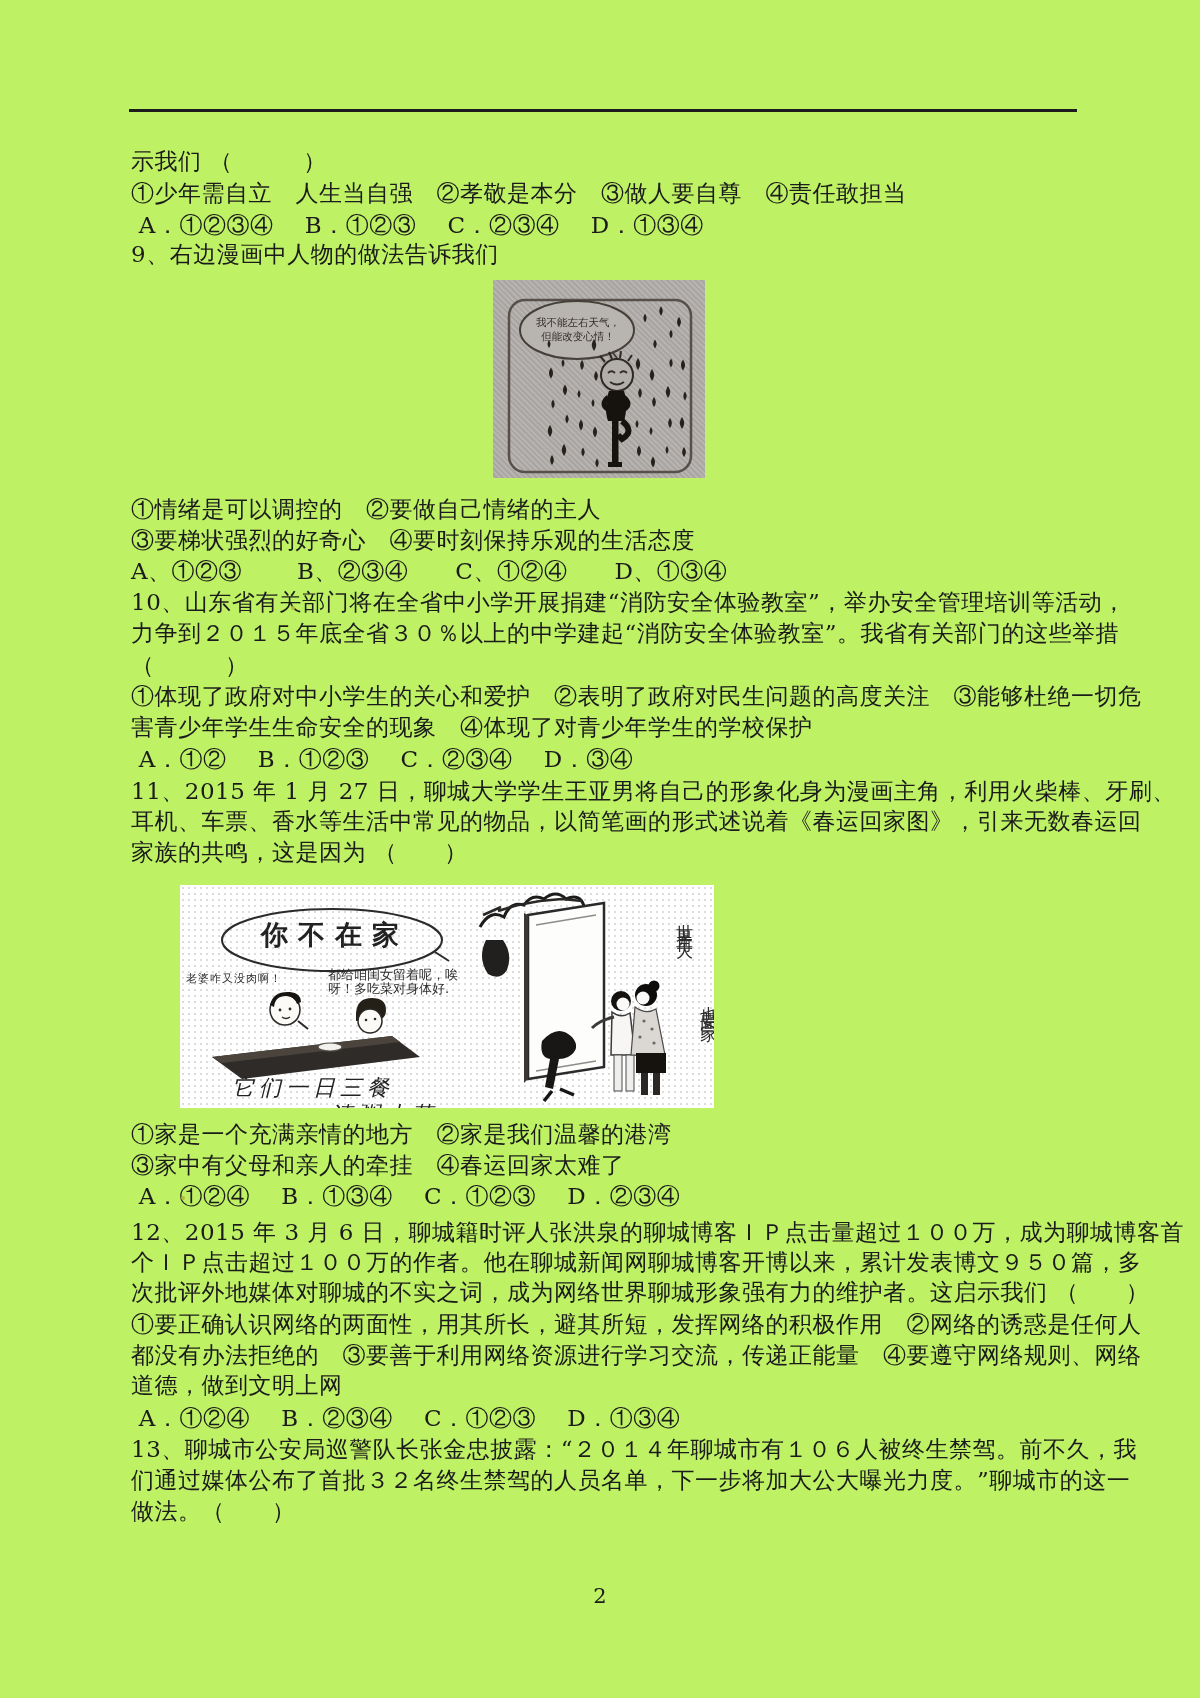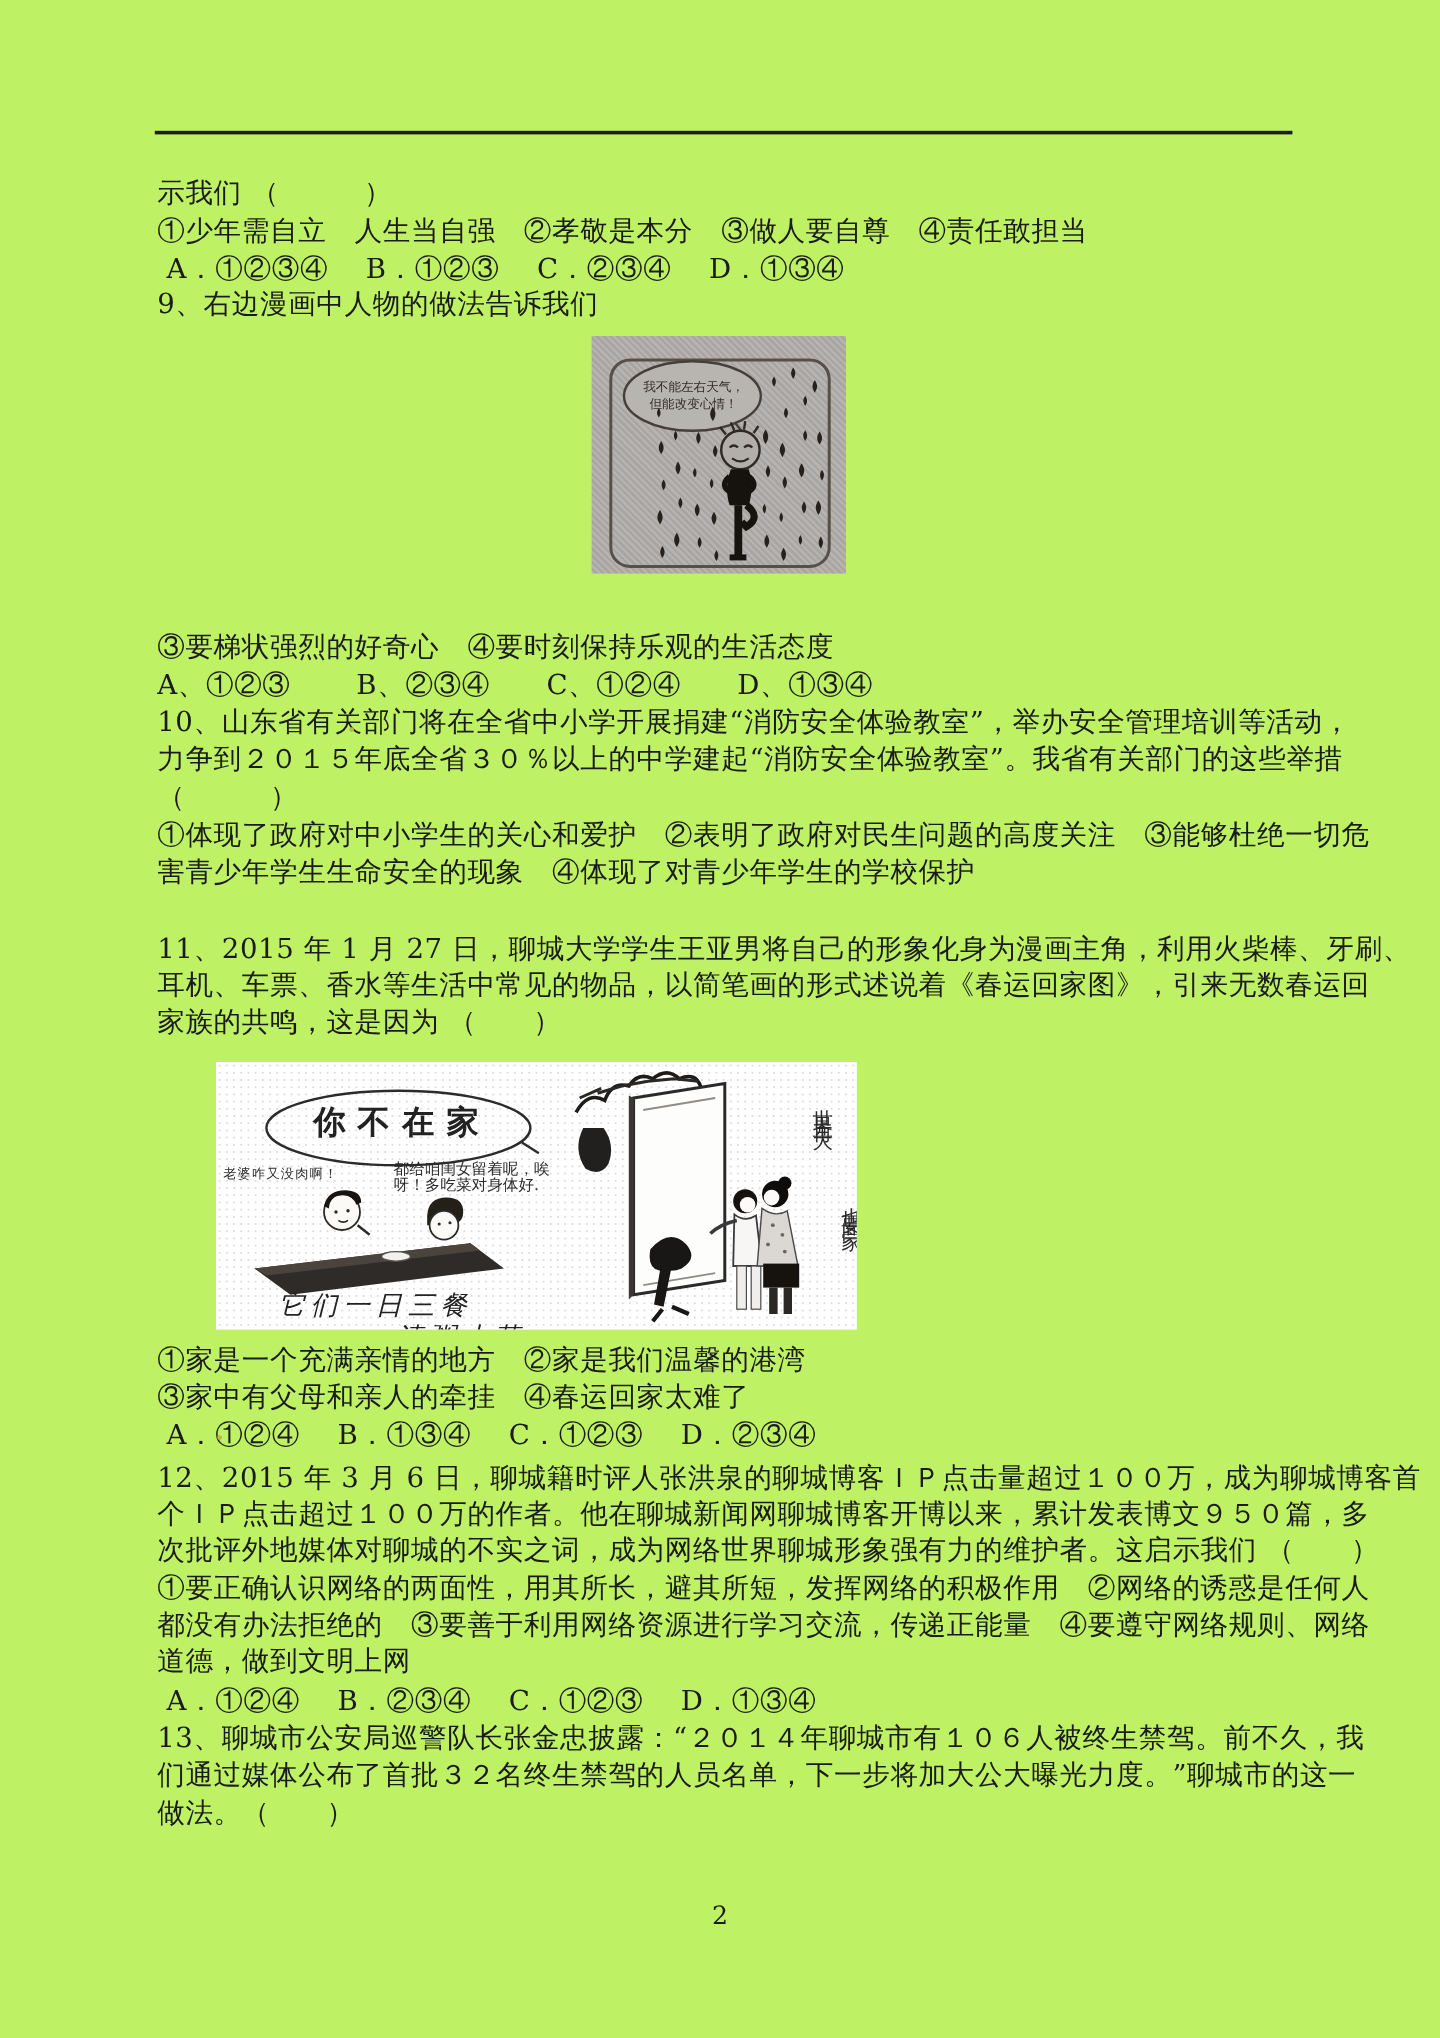--- a/index.html
+++ b/index.html
@@ -19,21 +19,21 @@
   
   .img1{
     position:absolute; left:493px; top:280px; width:212px; height:198px;
     background:#b2aeab;
     background-image:repeating-linear-gradient(45deg, rgba(255,255,255,.06) 0 2px, rgba(0,0,0,.05) 2px 4px);
     overflow:hidden;
   }
   .img1 svg{position:absolute; left:0; top:0;}
   .bubble1-text{
     position:absolute; left:30px; top:36px; width:110px; text-align:center;
-    font-size:10.5px; line-height:14px; color:#322c26; letter-spacing:0;
+    font-size:10.5px; line-height:14px; color:#322c26; letter-spacing:0;font-family:Liberation Serif, serif;
   }
   
   .img2{
     position:absolute; left:180px; top:885px; width:534px; height:223px;
     background-color:#fff;
     background-image:radial-gradient(#dcdcdc 0.8px, transparent 0.9px);
     background-size:6px 6px; overflow:hidden;
   }
   .img2 svg{position:absolute; left:0; top:0;}
   .bubble2-text{
@@ -120,28 +120,30 @@
           <use href="#dropshape" transform="translate(186,42) scale(1.05)"></use>
           <use href="#dropshape" transform="translate(178,54) scale(0.85)"></use>
         </g>
     </svg>
     <div class="bubble1-text">
       <div>我不能左右天气，</div>
       <div>但能改变心情！</div>
     </div>
   </div>
 
+  <div class="tline" style="top:494px">①情绪是可以调控的　②要做自己情绪的主人</div>
   <div class="tline" style="top:556px">A、①②③　　 B、②③④　　C、①②④　　D、①③④</div>
   <div class="tline" style="top:525px">③要梯状强烈的好奇心　④要时刻保持乐观的生活态度</div>
 
   <div class="tline" style="top:587px">10、山东省有关部门将在全省中小学开展捐建“消防安全体验教室”，举办安全管理培训等活动，</div>
   <div class="tline" style="top:618px">力争到２０１５年底全省３０％以上的中学建起“消防安全体验教室”。我省有关部门的这些举措</div>
   <div class="tline" style="top:650px">（　　　）</div>
   <div class="tline" style="top:681px">①体现了政府对中小学生的关心和爱护　②表明了政府对民生问题的高度关注　③能够杜绝一切危</div>
   <div class="tline" style="top:712px">害青少年学生生命安全的现象　④体现了对青少年学生的学校保护</div>
+  <div class="tline" style="top:744px"> A．①②　 B．①②③　 C．②③④　 D．③④</div>
 
   <div class="tline" style="top:776px">11、2015 年 1 月 27 日，聊城大学学生王亚男将自己的形象化身为漫画主角，利用火柴棒、牙刷、</div>
   <div class="tline" style="top:806px">耳机、车票、香水等生活中常见的物品，以简笔画的形式述说着《春运回家图》，引来无数春运回</div>
   <div class="tline" style="top:837px">家族的共鸣，这是因为 （　　）</div>
 
   <div class="img2">
     <svg width="534" height="223" viewBox="0 0 534 223">
 
       <g>
         <ellipse cx="152" cy="55" rx="110" ry="31" fill="none" stroke="#2b2b2b" stroke-width="2"></ellipse>

